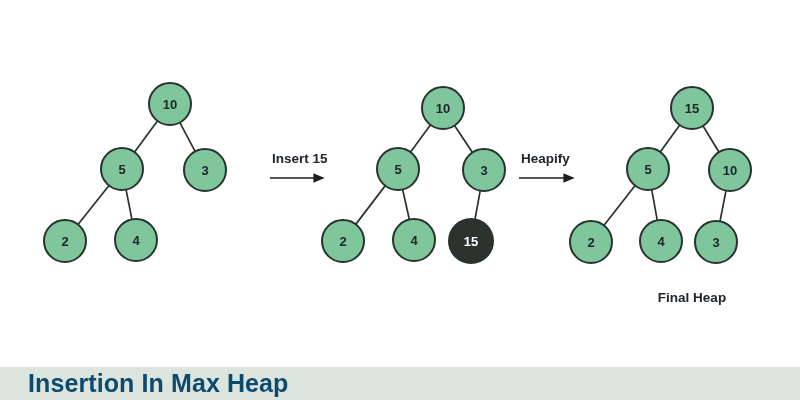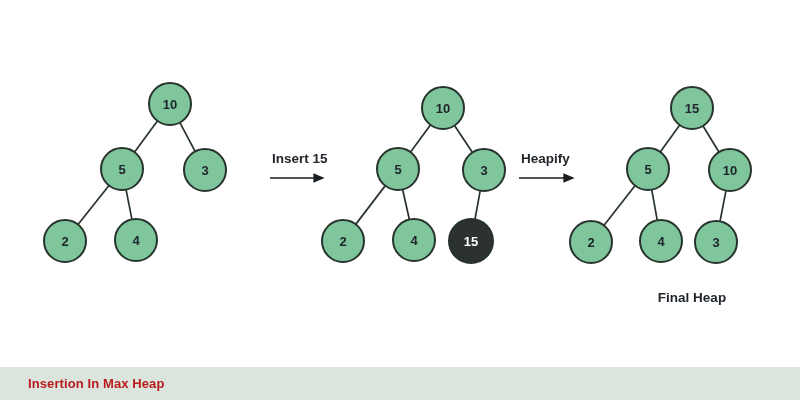--- a/index.html
+++ b/index.html
@@ -70,23 +70,23 @@
     top: 367px;
     width: 800px;
     height: 33px;
     background: #dbe4dd;
   }
   #footer-title {
     position: absolute;
     left: 28px;
     top: 371px;
     font-family: "Liberation Sans", sans-serif;
-    font-size: 13px;
-    font-weight: 700;
-    color: #b91c1c;
+    font-size: 25px;
+    font-weight: 700;
+    color: #0c4a6e;
     letter-spacing: 0.1px;
     line-height: 25px;
   }
 </style>
 </head>
 <body>
 
 <div id="canvas">
 
   <svg id="diagram-svg" viewBox="0 0 800 400">

